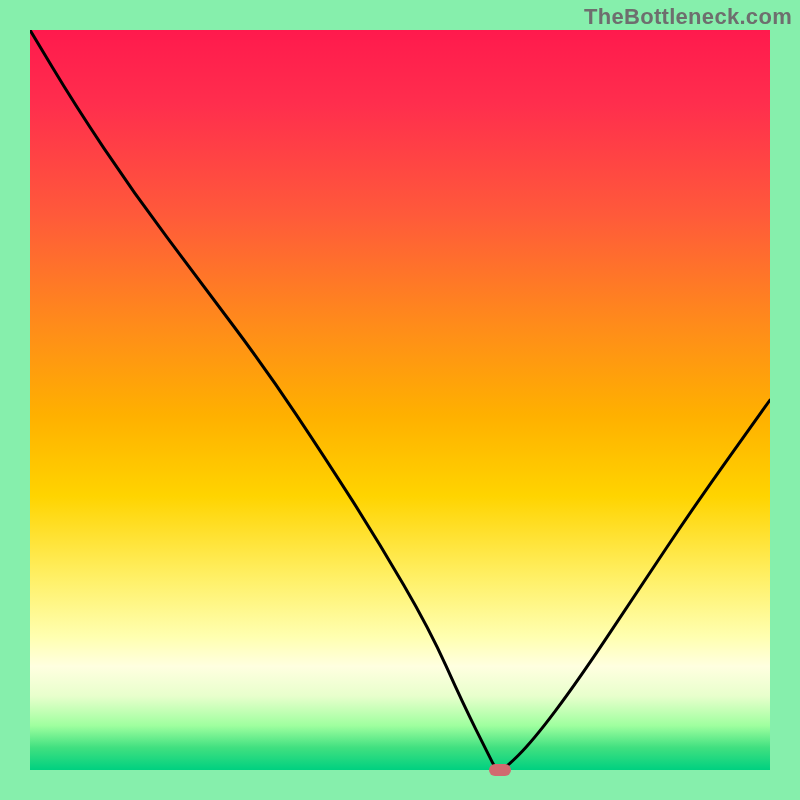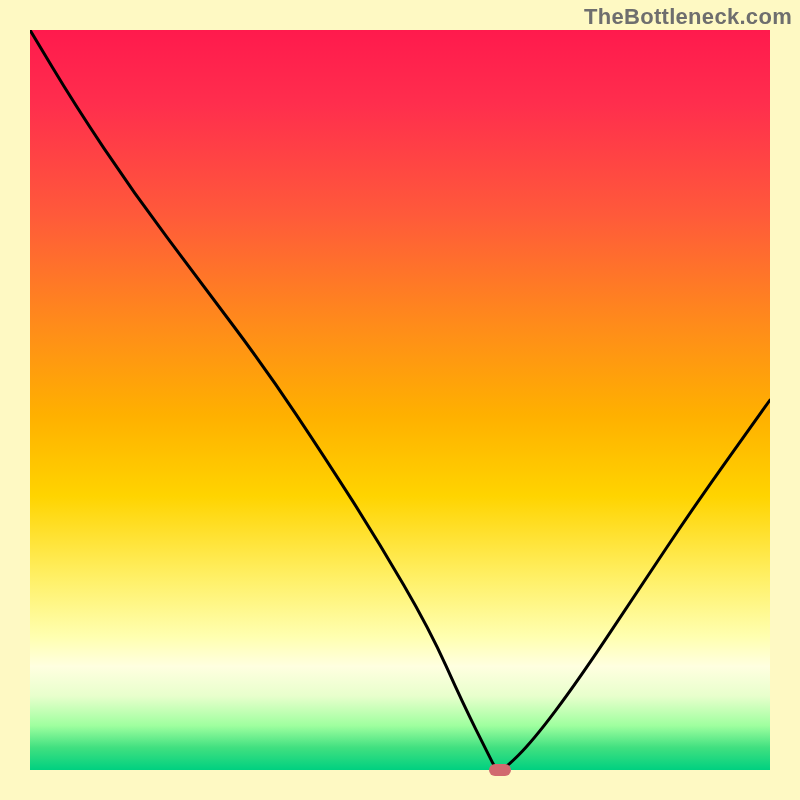--- a/index.html
+++ b/index.html
@@ -9,21 +9,21 @@
     height: 800px;
     background: #000;
     overflow: hidden;
   }
   .frame {
     position: absolute;
     left: 0;
     top: 0;
     width: 800px;
     height: 800px;
-    background: #fef9c3;
+    background: #86efac;
   }
   .plot-area {
     position: absolute;
     left: 30px;
     top: 30px;
     width: 740px;
     height: 740px;
     background: linear-gradient(to bottom,
       #ff1a4d 0%,
       #ff2e4d 10%,

